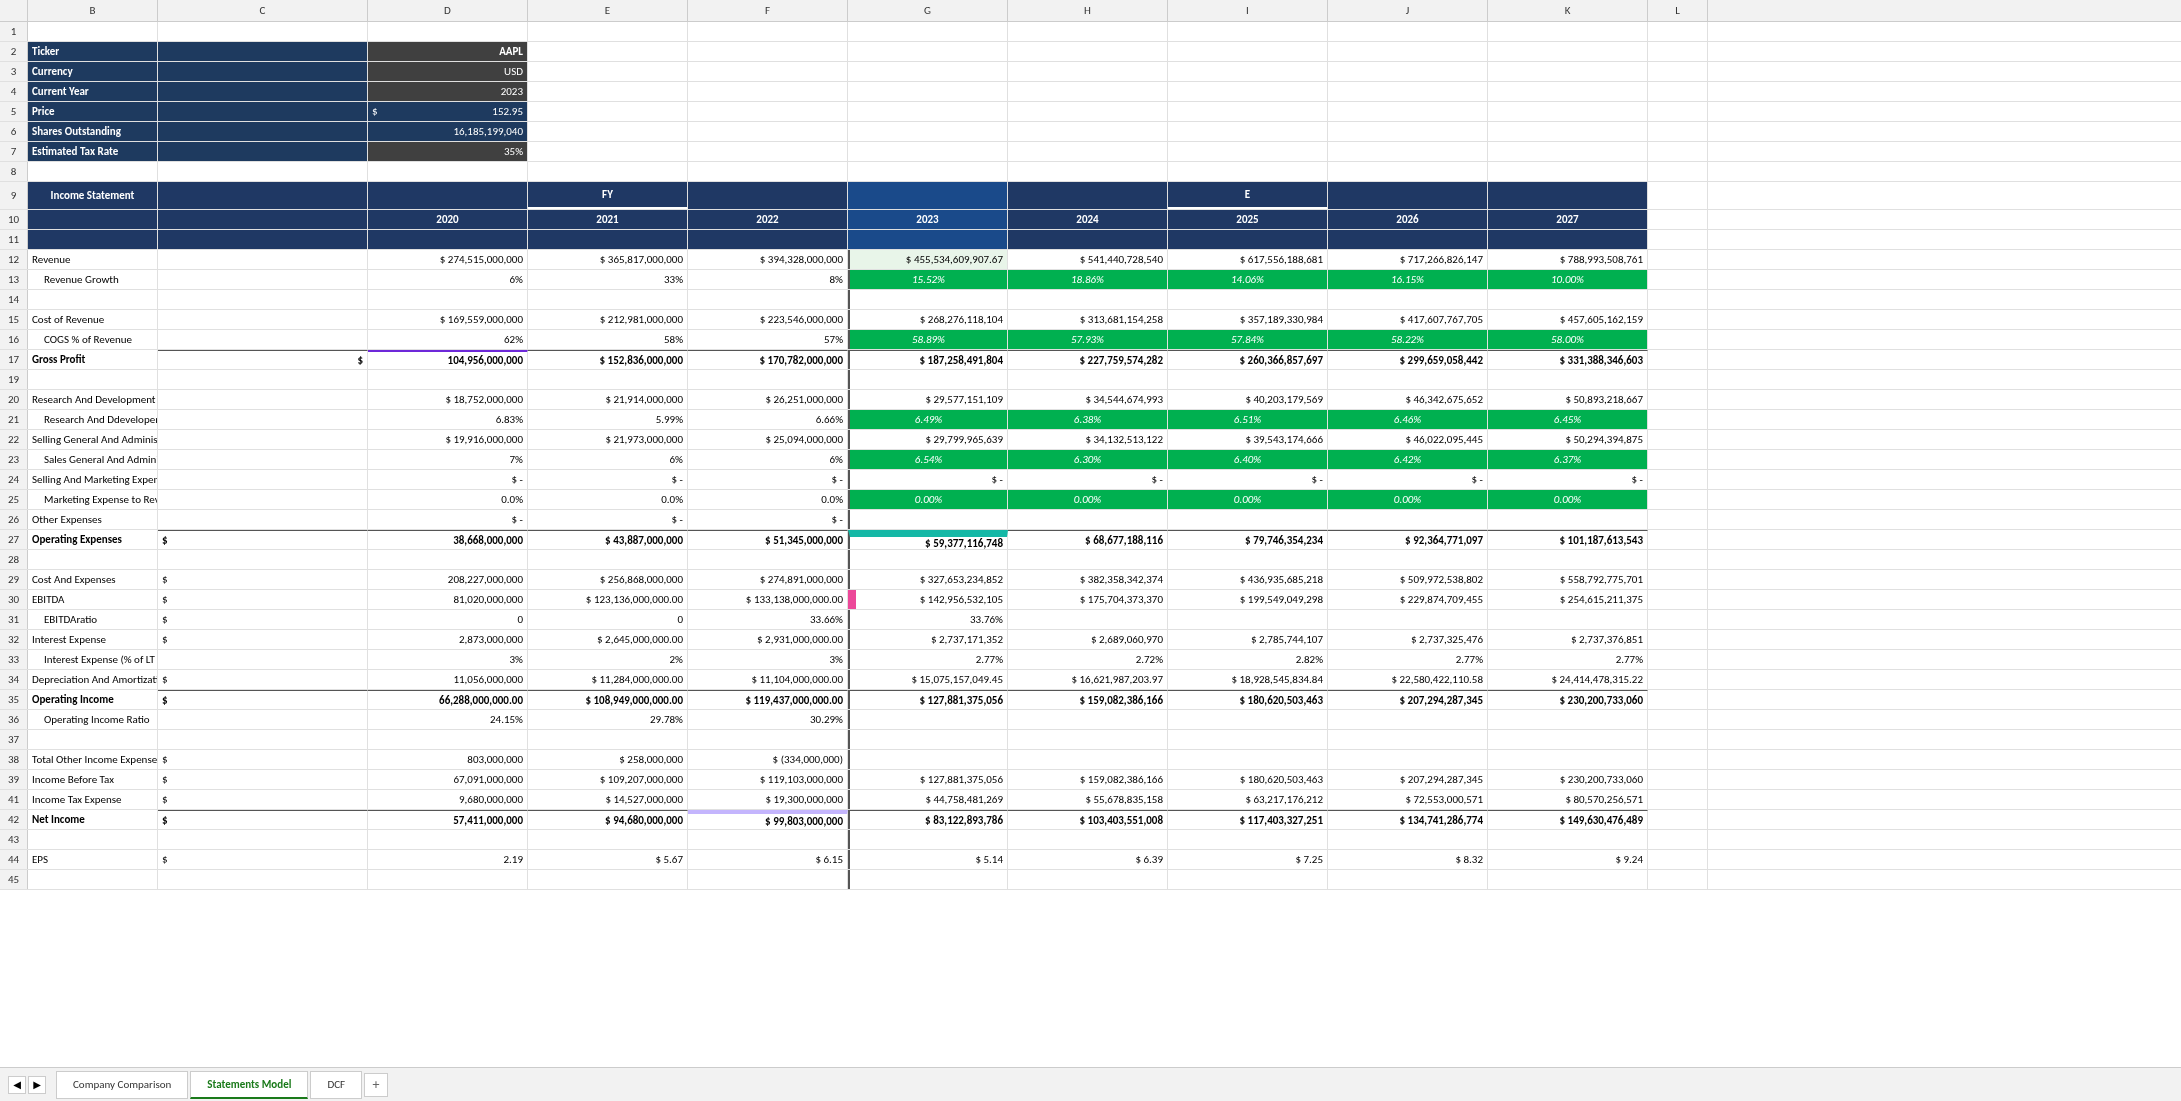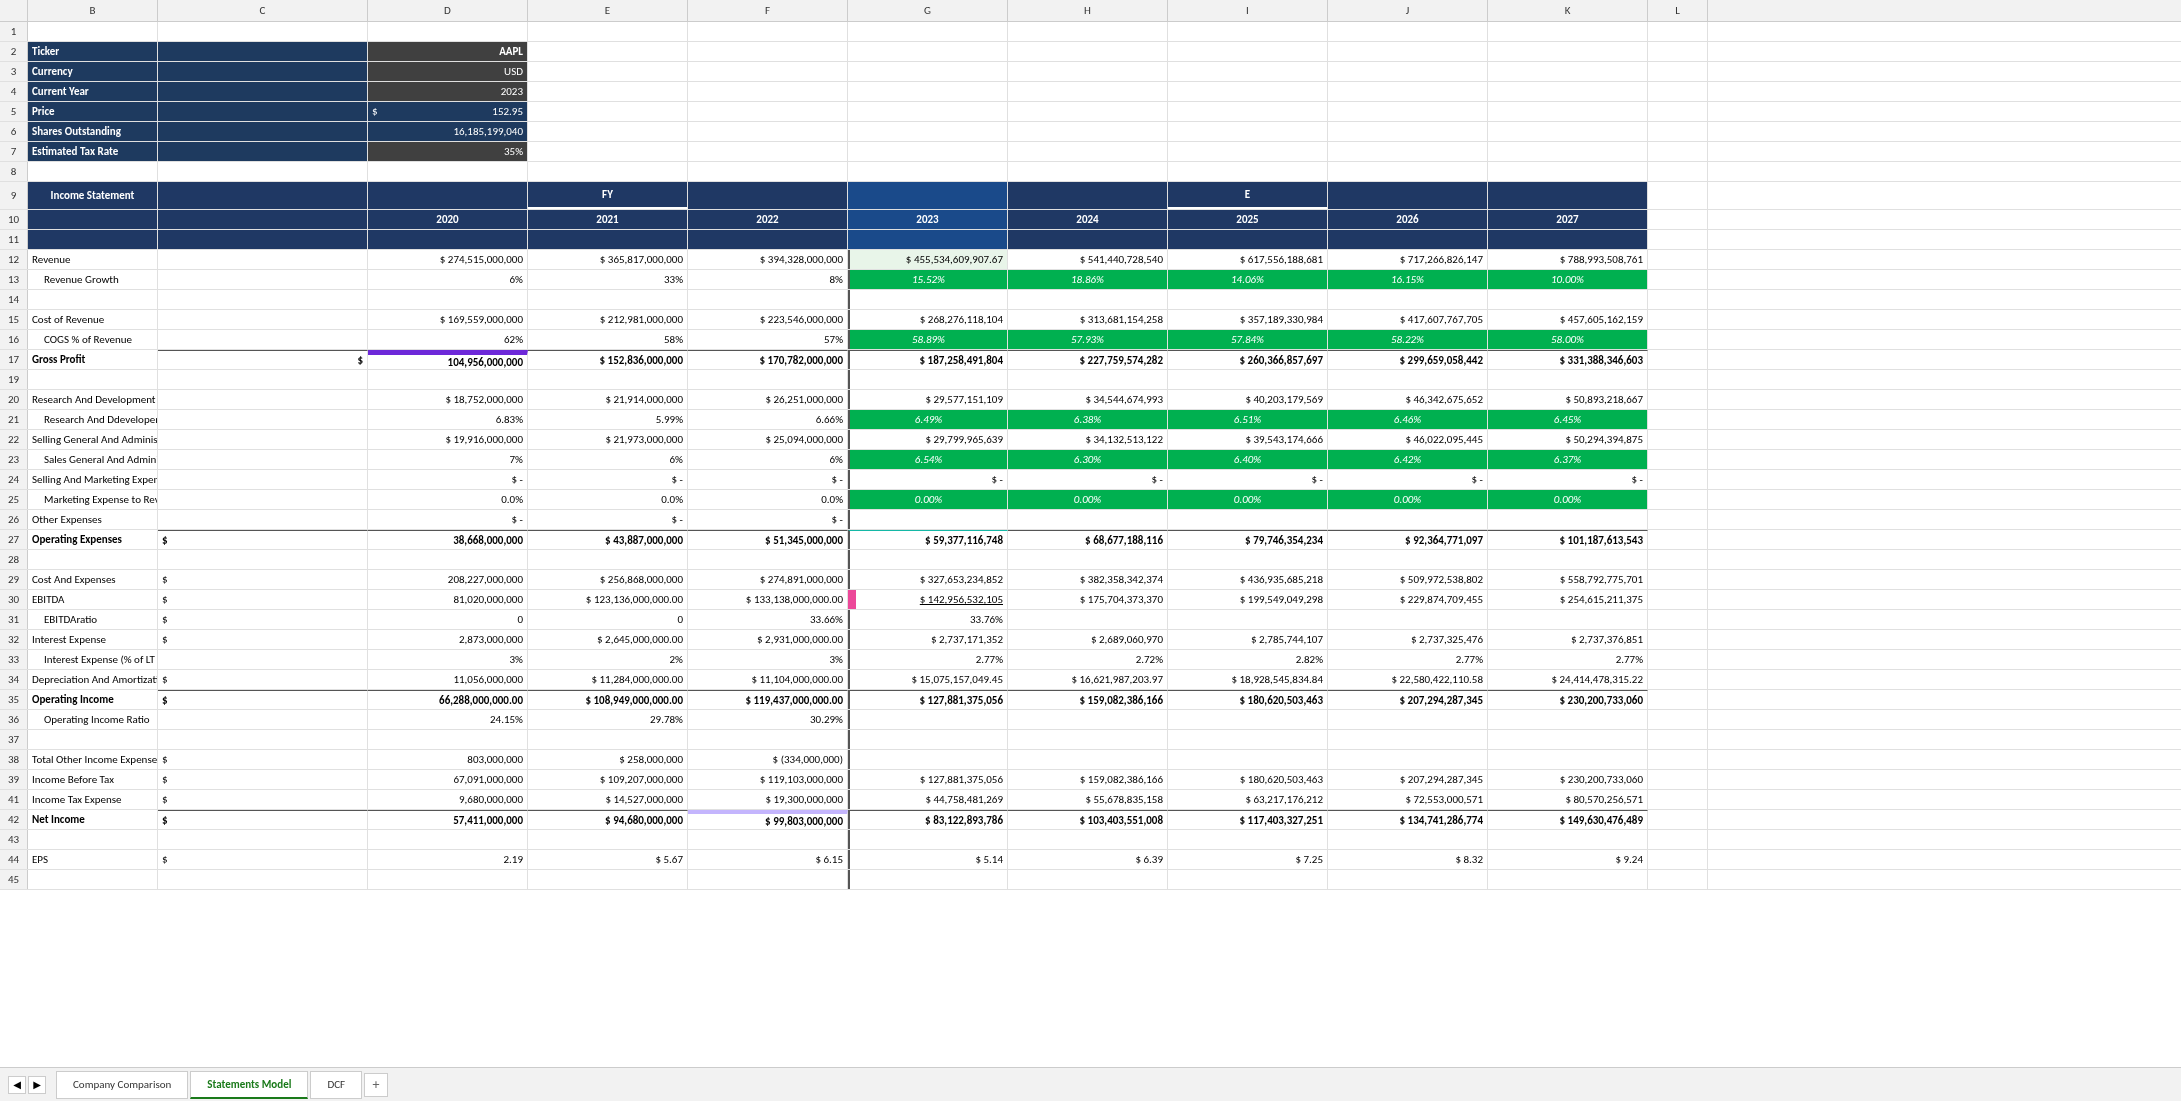--- a/index.html
+++ b/index.html
@@ -320,21 +320,21 @@
       <div class="cell col-I proj-green text-center">57.84%</div>
       <div class="cell col-J proj-green text-center">58.22%</div>
       <div class="cell col-K proj-green text-center">58.00%</div>
       <div class="cell col-L"></div>
     </div>
 
     <div class="row">
       <div class="cell row-num col-A">17</div>
       <div class="cell col-B font-bold">Gross Profit</div>
       <div class="cell col-C text-right font-bold" style="border-top:1px solid #555;">$</div>
-      <div class="cell col-D text-right font-bold" style="border-top:5px solid #6d28d9;">104,956,000,000</div>
+      <div class="cell col-D text-right font-bold" style="border-top:2px solid #6d28d9;">104,956,000,000</div>
       <div class="cell col-E text-right font-bold" style="border-top:1px solid #555;">$ 152,836,000,000</div>
       <div class="cell col-F text-right font-bold" style="border-top:1px solid #555;">$ 170,782,000,000</div>
       <div class="cell col-G text-right font-bold" style="border-left:2px solid #555;border-top:1px solid #555;">$ 187,258,491,804</div>
       <div class="cell col-H text-right font-bold" style="border-top:1px solid #555;">$ 227,759,574,282</div>
       <div class="cell col-I text-right font-bold" style="border-top:1px solid #555;">$ 260,366,857,697</div>
       <div class="cell col-J text-right font-bold" style="border-top:1px solid #555;">$ 299,659,058,442</div>
       <div class="cell col-K text-right font-bold" style="border-top:1px solid #555;">$ 331,388,346,603</div>
       <div class="cell col-L"></div>
     </div>
 
@@ -459,21 +459,21 @@
       <div class="cell col-L"></div>
     </div>
 
     <div class="row">
       <div class="cell row-num col-A">27</div>
       <div class="cell col-B font-bold">Operating Expenses</div>
       <div class="cell col-C font-bold" style="border-top:1px solid #555;">$</div>
       <div class="cell col-D text-right font-bold" style="border-top:1px solid #555;">38,668,000,000</div>
       <div class="cell col-E text-right font-bold" style="border-top:1px solid #555;">$ 43,887,000,000</div>
       <div class="cell col-F text-right font-bold" style="border-top:1px solid #555;">$ 51,345,000,000</div>
-      <div class="cell col-G text-right font-bold" style="border-left:2px solid #555;border-top:1px solid #14b8a6;">$ 59,377,116,748</div>
+      <div class="cell col-G text-right font-bold" style="border-left:2px solid #555;border-top:7px solid #14b8a6;">$ 59,377,116,748</div>
       <div class="cell col-H text-right font-bold" style="border-top:1px solid #555;">$ 68,677,188,116</div>
       <div class="cell col-I text-right font-bold" style="border-top:1px solid #555;">$ 79,746,354,234</div>
       <div class="cell col-J text-right font-bold" style="border-top:1px solid #555;">$ 92,364,771,097</div>
       <div class="cell col-K text-right font-bold" style="border-top:1px solid #555;">$ 101,187,613,543</div>
       <div class="cell col-L"></div>
     </div>
 
     <div class="row">
       <div class="cell row-num col-A">28</div>
       <div class="cell col-B"></div>
@@ -504,21 +504,21 @@
       <div class="cell col-L"></div>
     </div>
 
     <div class="row">
       <div class="cell row-num col-A">30</div>
       <div class="cell col-B">EBITDA</div>
       <div class="cell col-C">$</div>
       <div class="cell col-D text-right">81,020,000,000</div>
       <div class="cell col-E text-right">$ 123,136,000,000.00</div>
       <div class="cell col-F text-right">$ 133,138,000,000.00</div>
-      <div class="cell col-G text-right" style="border-left:8px solid #ec4899;text-decoration:underline;">$ 142,956,532,105</div>
+      <div class="cell col-G text-right" style="border-left:8px solid #ec4899;">$ 142,956,532,105</div>
       <div class="cell col-H text-right">$ 175,704,373,370</div>
       <div class="cell col-I text-right">$ 199,549,049,298</div>
       <div class="cell col-J text-right">$ 229,874,709,455</div>
       <div class="cell col-K text-right">$ 254,615,211,375</div>
       <div class="cell col-L"></div>
     </div>
 
     <div class="row">
       <div class="cell row-num col-A">31</div>
       <div class="cell col-B indent1">EBITDAratio</div>

